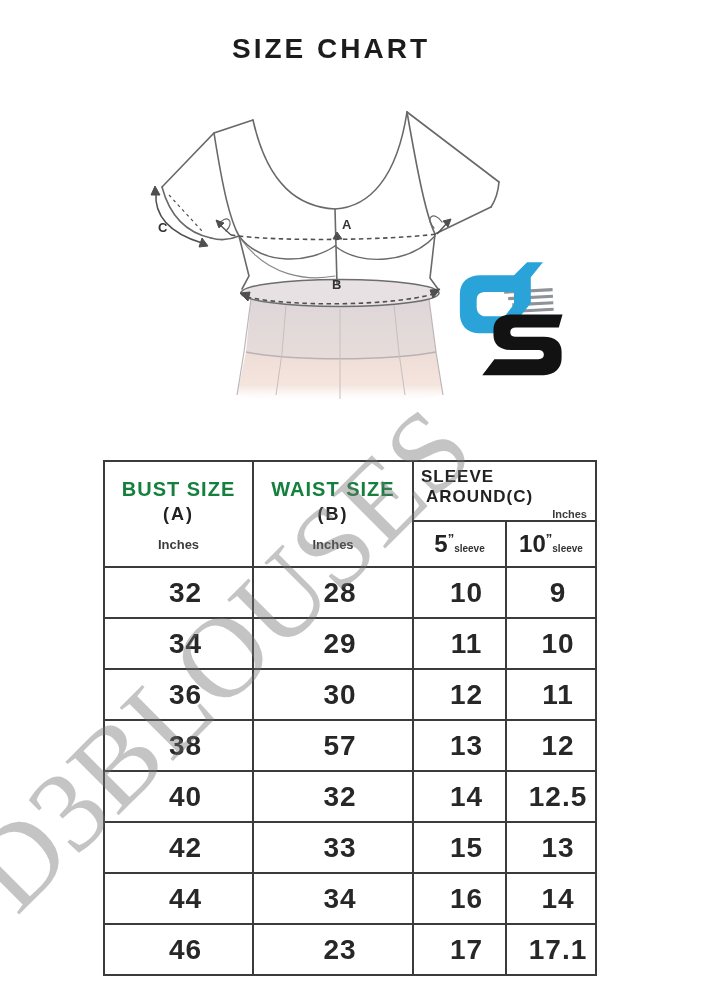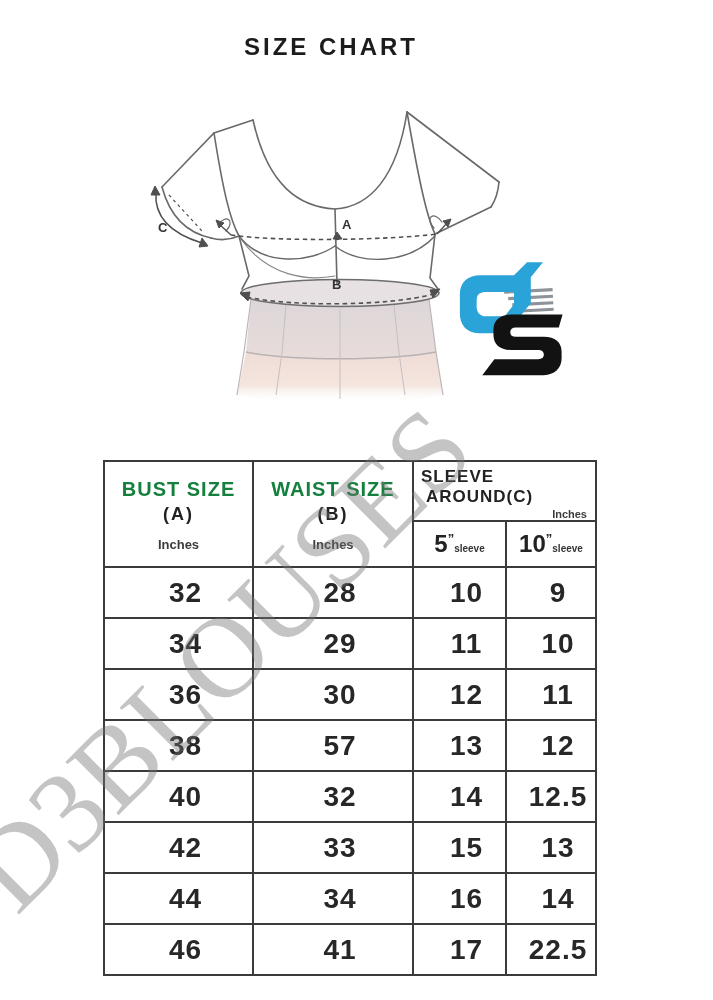--- a/index.html
+++ b/index.html
@@ -5,21 +5,21 @@
   html,body{margin:0;padding:0;}
   body{
     width:713px;height:1000px;background:#ffffff;position:relative;overflow:hidden;
     font-family:"Liberation Sans", sans-serif;color:#222;
   }
   .stage{position:absolute;inset:0;}
 
   
   .page-title{
     position:absolute;left:0;top:33px;width:662px;text-align:center;
-    font-size:24px;font-weight:bold;letter-spacing:3px;color:#1c1c1c;
+    font-size:28px;font-weight:bold;letter-spacing:3px;color:#1c1c1c;
   }
 
   
   .blouse-svg{position:absolute;left:118px;top:95px;width:400px;height:345px;}
   .logo-svg{position:absolute;left:458px;top:262px;width:112px;height:118px;}
 
   
   .watermark{
     position:absolute;left:14px;top:822px;z-index:6;pointer-events:none;
     font-family:"Liberation Serif", serif;font-size:115px;font-weight:normal;
@@ -213,22 +213,22 @@
         <td>13</td>
       </tr>
       <tr class="drow">
         <td>44</td>
         <td>34</td>
         <td>16</td>
         <td>14</td>
       </tr>
       <tr class="drow">
         <td>46</td>
-        <td>41</td>
+        <td>23</td>
         <td>17</td>
-        <td>22.5</td>
+        <td>17.1</td>
       </tr>
     </tbody>
   </table>
 
   <div class="watermark">D3BLOUSES</div>
 
 </div>
 
 </body></html>

